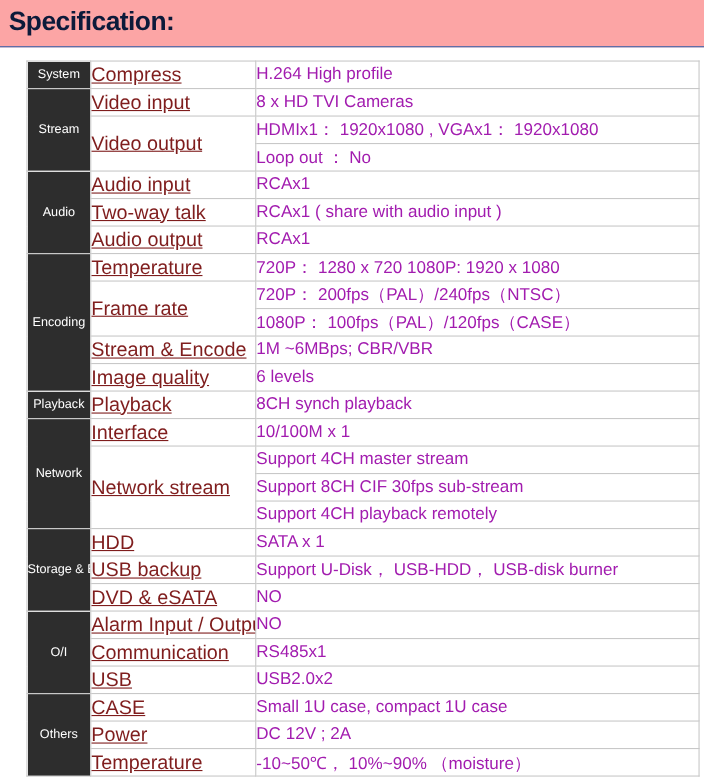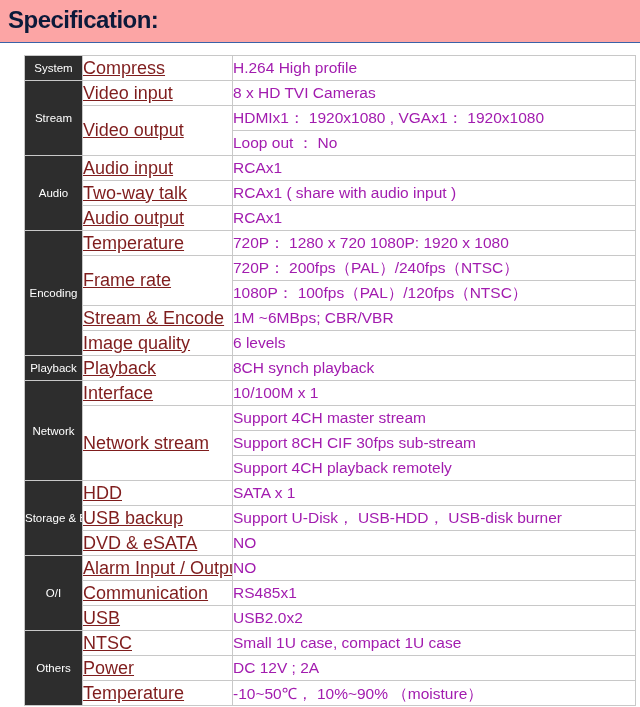--- a/index.html
+++ b/index.html
@@ -88,21 +88,21 @@
     <tr>
       <td class="cat" rowspan="5">Encoding</td>
       <td class="lbl">Temperature</td>
       <td class="val">720P： 1280 x 720  1080P: 1920 x 1080</td>
     </tr>
     <tr>
       <td class="lbl" rowspan="2">Frame rate</td>
       <td class="val">720P： 200fps（PAL）/240fps（NTSC）</td>
     </tr>
     <tr>
-      <td class="val">1080P： 100fps（PAL）/120fps（NTSC）</td>
+      <td class="val">1080P： 100fps（PAL）/120fps（CASE）</td>
     </tr>
     <tr>
       <td class="lbl">Stream &amp; Encode</td>
       <td class="val">1M ~6MBps; CBR/VBR</td>
     </tr>
     <tr>
       <td class="lbl">Image quality</td>
       <td class="val">6 levels</td>
     </tr>
 
@@ -151,21 +151,21 @@
       <td class="lbl">Communication</td>
       <td class="val">RS485x1</td>
     </tr>
     <tr>
       <td class="lbl">USB</td>
       <td class="val">USB2.0x2</td>
     </tr>
 
     <tr>
       <td class="cat" rowspan="3">Others</td>
-      <td class="lbl">NTSC</td>
+      <td class="lbl">CASE</td>
       <td class="val">Small 1U case, compact 1U case</td>
     </tr>
     <tr>
       <td class="lbl">Power</td>
       <td class="val">DC 12V ; 2A</td>
     </tr>
     <tr>
       <td class="lbl">Temperature</td>
       <td class="val">-10~50℃， 10%~90% （moisture）</td>
     </tr>

